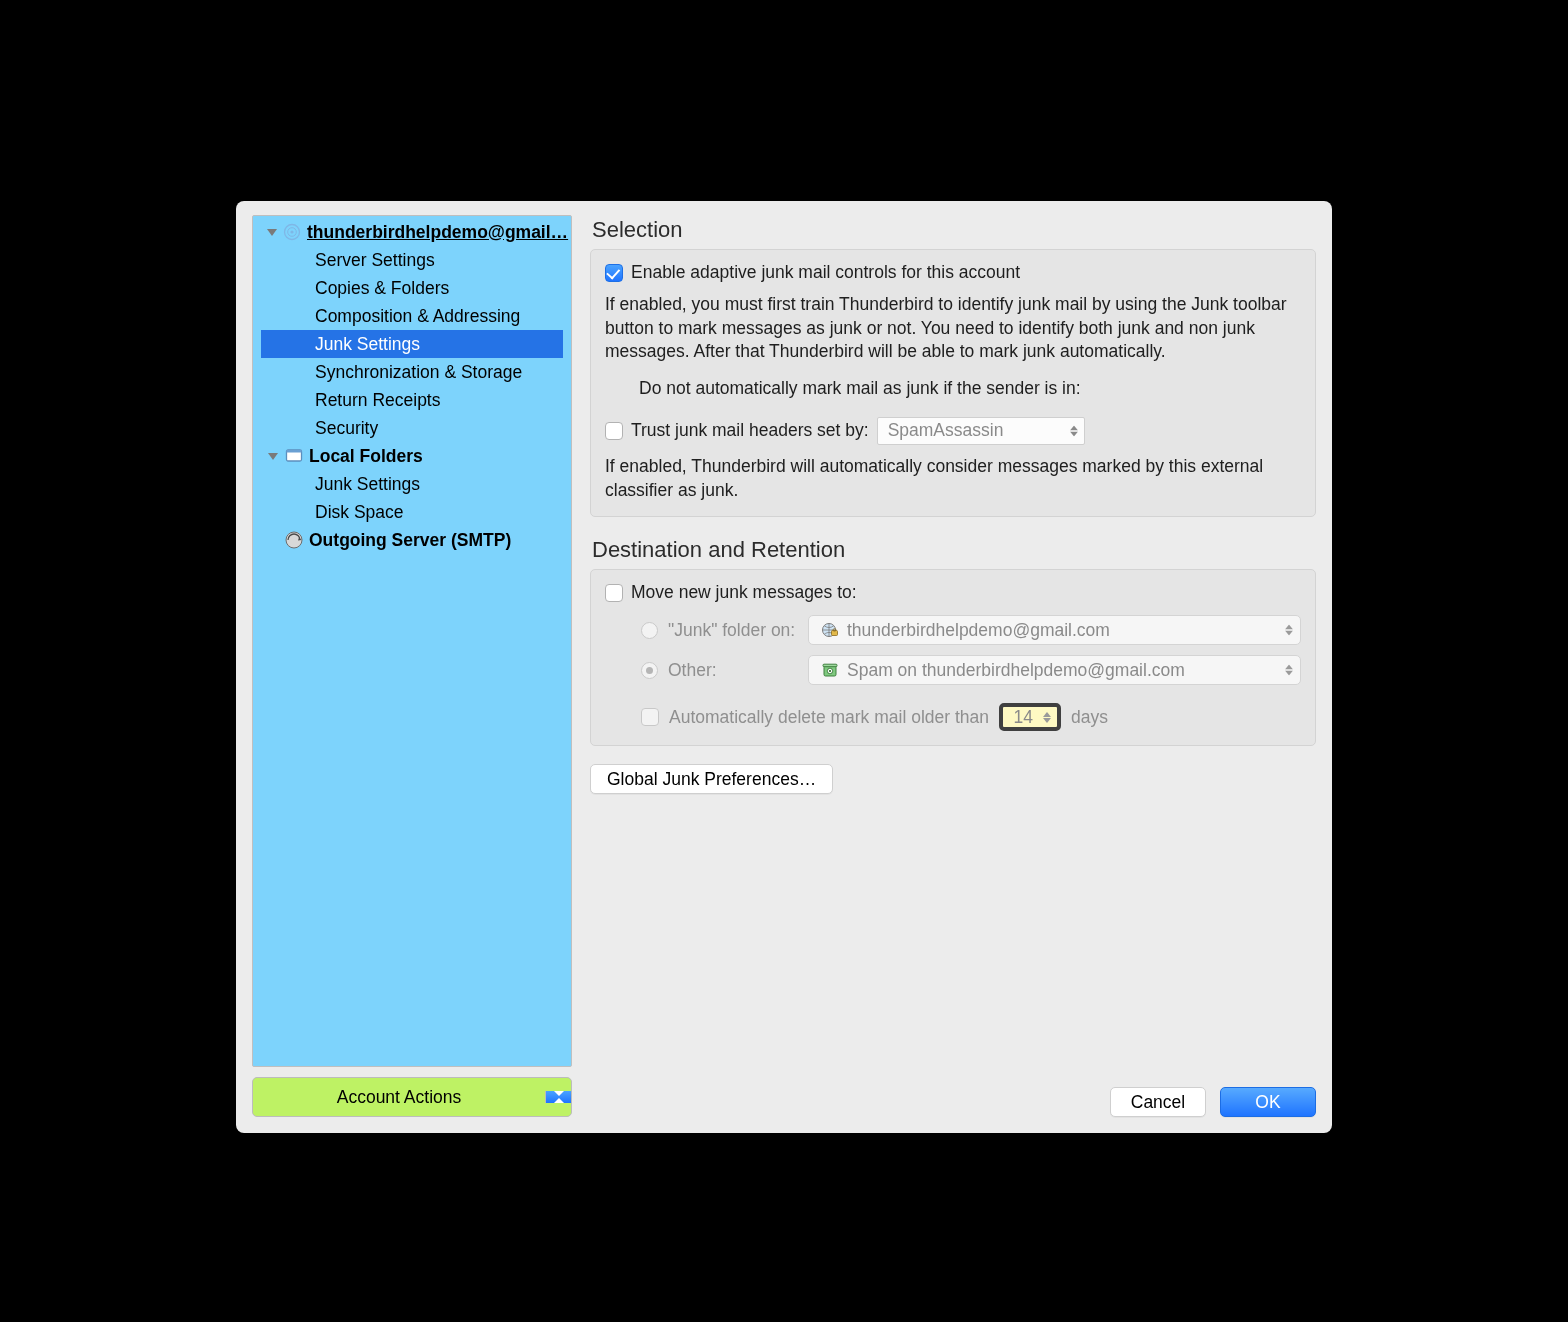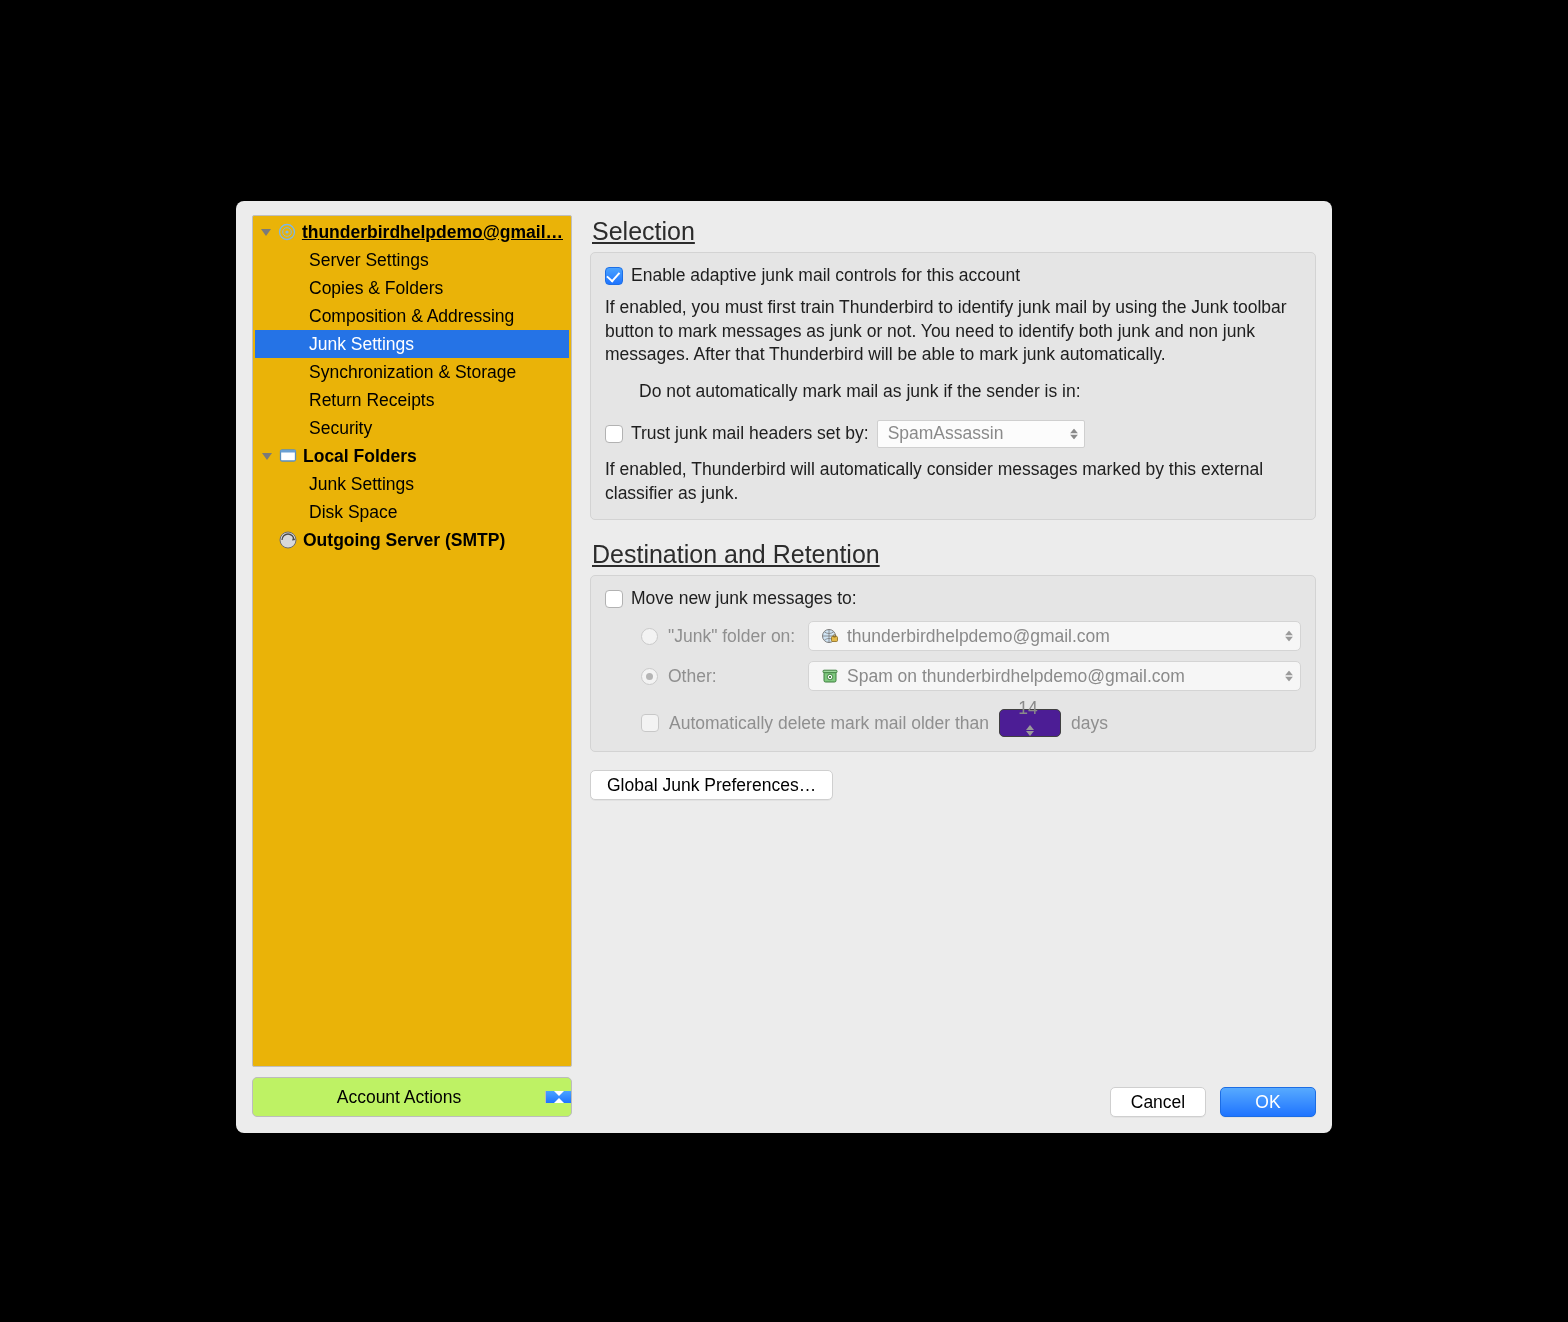--- a/index.html
+++ b/index.html
@@ -34,25 +34,25 @@
   .content {
     flex:1;
     display:flex;
     gap:18px;
     min-height:0;
   }
   
   .sidebar-col { display:flex; flex-direction:column; width:320px; }
   .sidebar {
     flex:1;
-    background:#eab308;
+    background:#7dd3fc;
     border:1px solid #bfbfbf;
     border-radius:2px;
     overflow:auto;
-    padding:2px 2px;
+    padding:2px 8px;
   }
   .tree-row {
     display:flex;
     align-items:center;
     height:28px;
     padding-left:6px;
     padding-right:6px;
     white-space:nowrap;
   }
   .tree-row.group { font-weight:700; }
@@ -86,21 +86,21 @@
   .account-actions .aa-btn {
     width:26px;
     background:linear-gradient(#4aa3ff,#1f74ff);
     display:flex; align-items:center; justify-content:center;
     border-left:1px solid #bcbcbc;
   }
   .account-actions .aa-btn svg { fill:#fff; }
 
   
   .pane { flex:1; display:flex; flex-direction:column; min-width:0; }
-  .section-title { font-size:25px; color:#2c2c2c; margin:2px 0 6px 2px;text-decoration:underline; }
+  .section-title { font-size:22px; color:#2c2c2c; margin:2px 0 6px 2px; }
   .panel {
     background:#e5e5e5;
     border:1px solid #d3d3d3;
     border-radius:5px;
     padding:12px 14px 14px 14px;
     color:#1e1e1e;
   }
   .row { display:flex; align-items:center; gap:8px; }
   .cb {
     appearance:none;
@@ -172,27 +172,26 @@
     padding:0 28px 0 12px;
     position:relative;
     color:#8a8a8a;
     gap:8px;
   }
   .dest-select .arrows { position:absolute; right:7px; top:50%; transform:translateY(-50%); display:flex; flex-direction:column; gap:1px;}
   .dest-select .arrows svg { fill:#9a9a9a; }
   .disabled-text { color:#8f8f8f; }
   .stepper {
     width:62px; height:28px;
-    background:#4c1d95;
-    border:1px solid #404040;
+    background:#fef9c3;
+    border:4px solid #404040;
     border-radius:5px;
     display:flex; align-items:center; justify-content:flex-end;
     padding:0 6px; gap:6px; position:relative;
     color:#8a8a8a;
-    flex-direction:column;
   }
   .stepper .num { flex:1; text-align:right; padding-right:4px;}
   .stepper .sarrows { display:flex; flex-direction:column; gap:1px; }
   .stepper .sarrows svg { fill:#9a9a9a; }
 
   .btn {
     background:#fff;
     border:1px solid #cfcfcf;
     border-radius:5px;
     height:30px;

